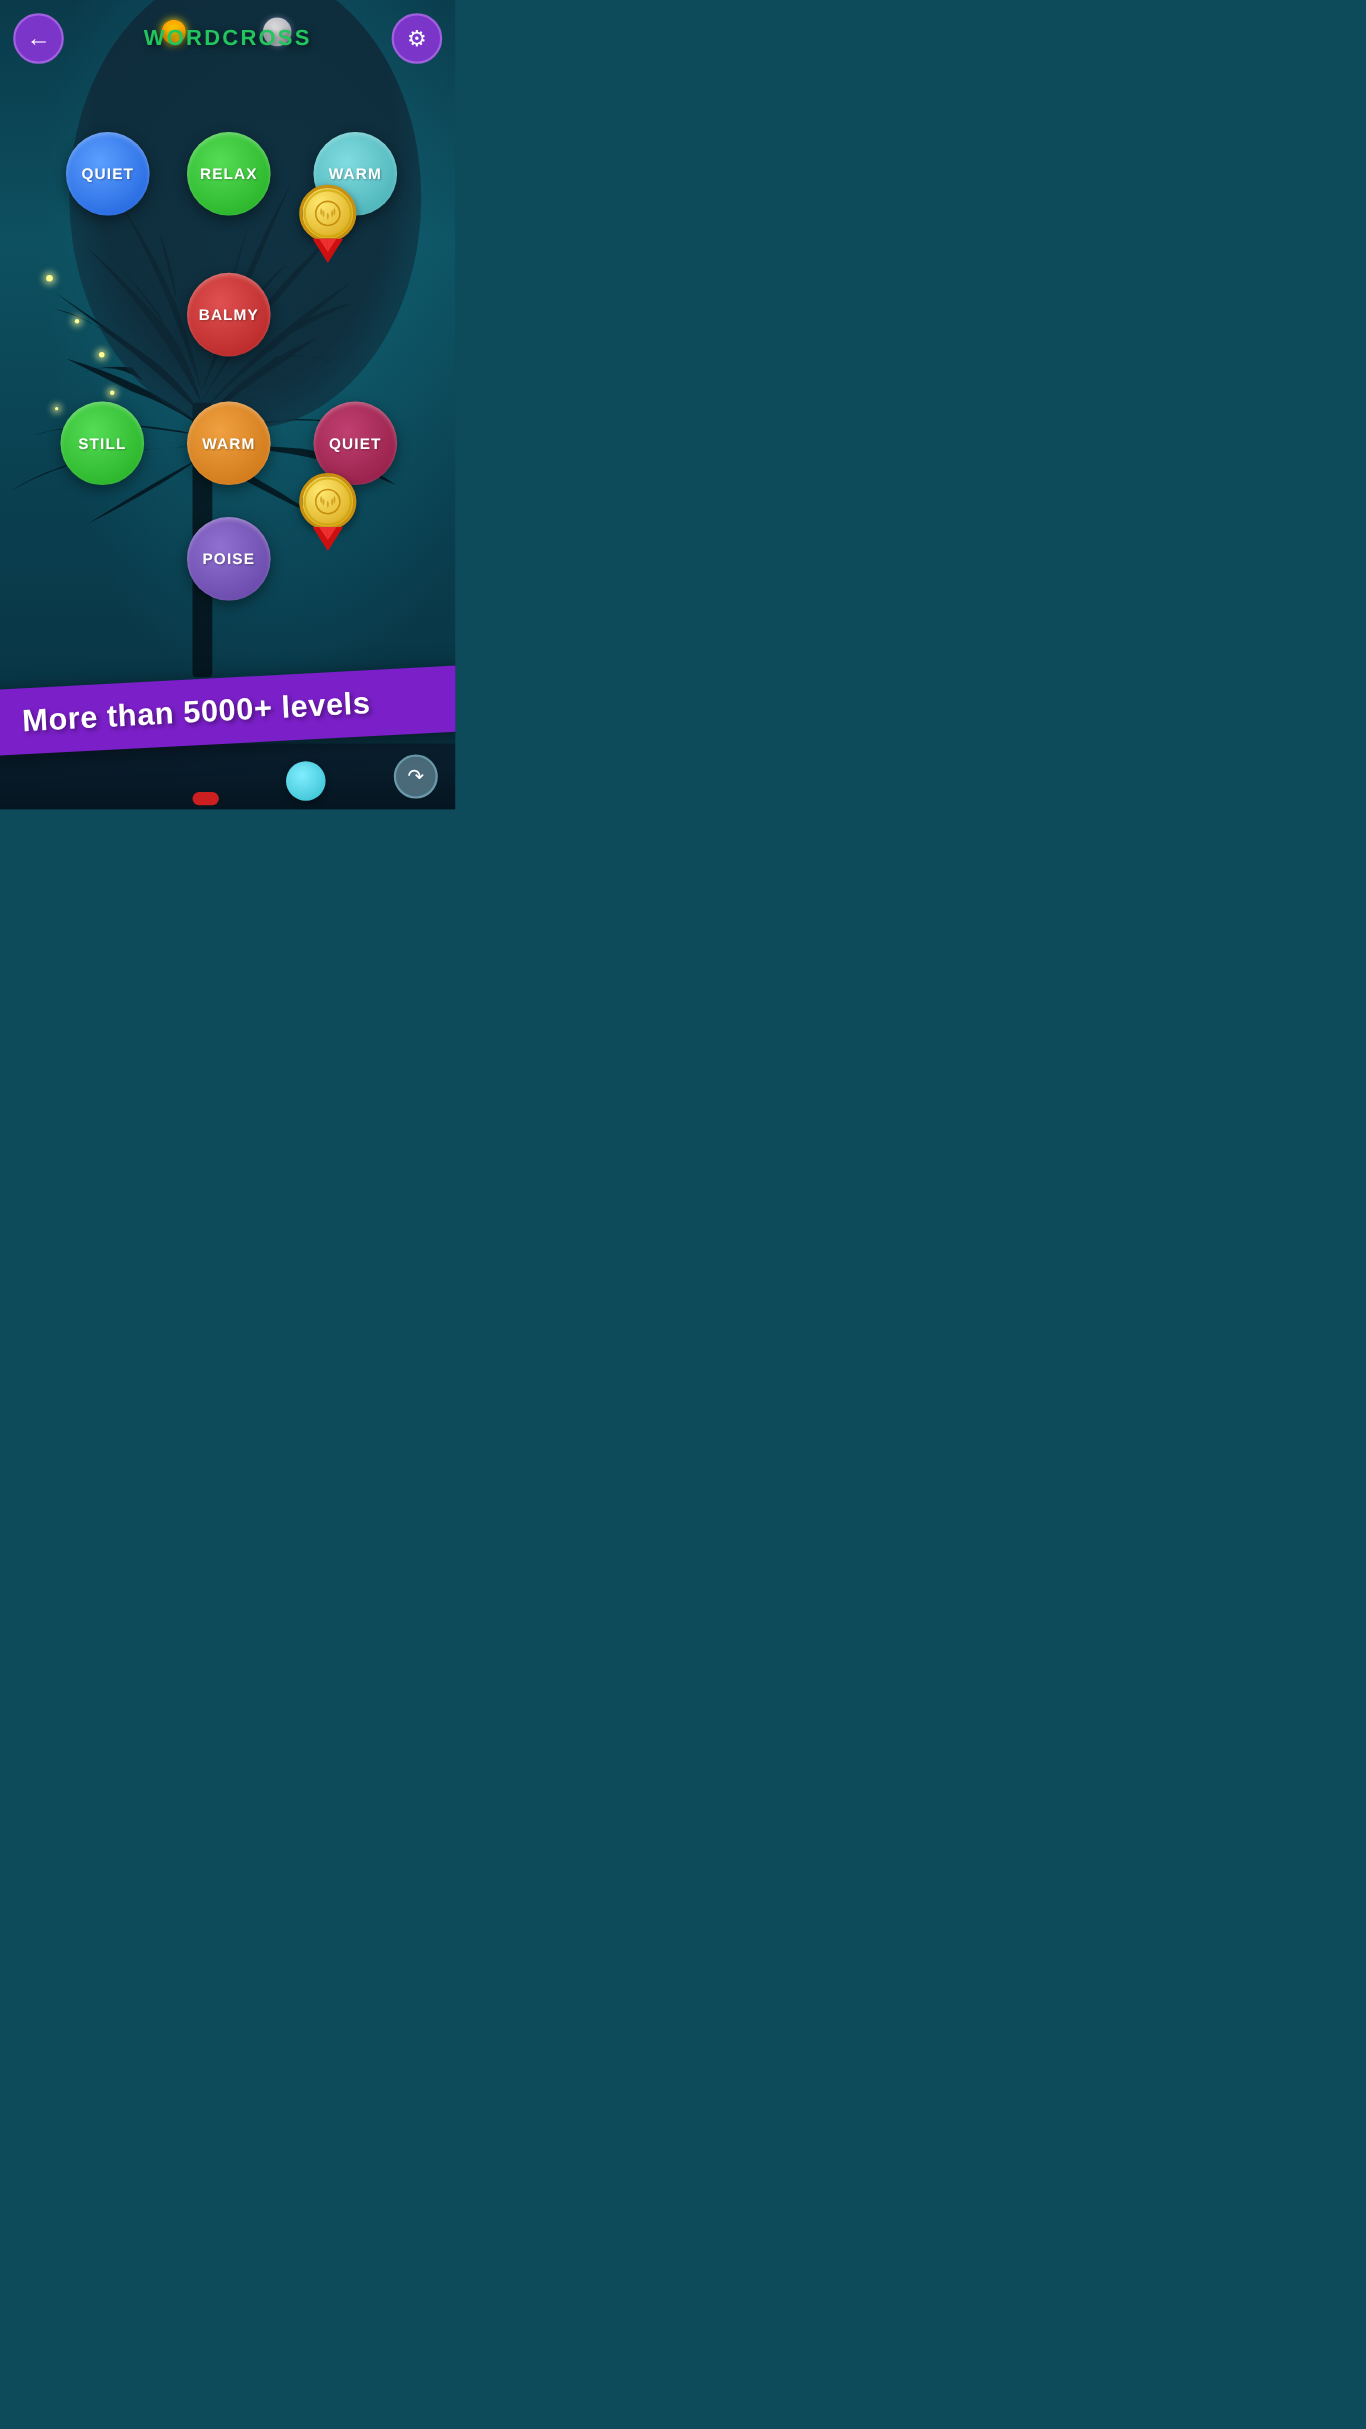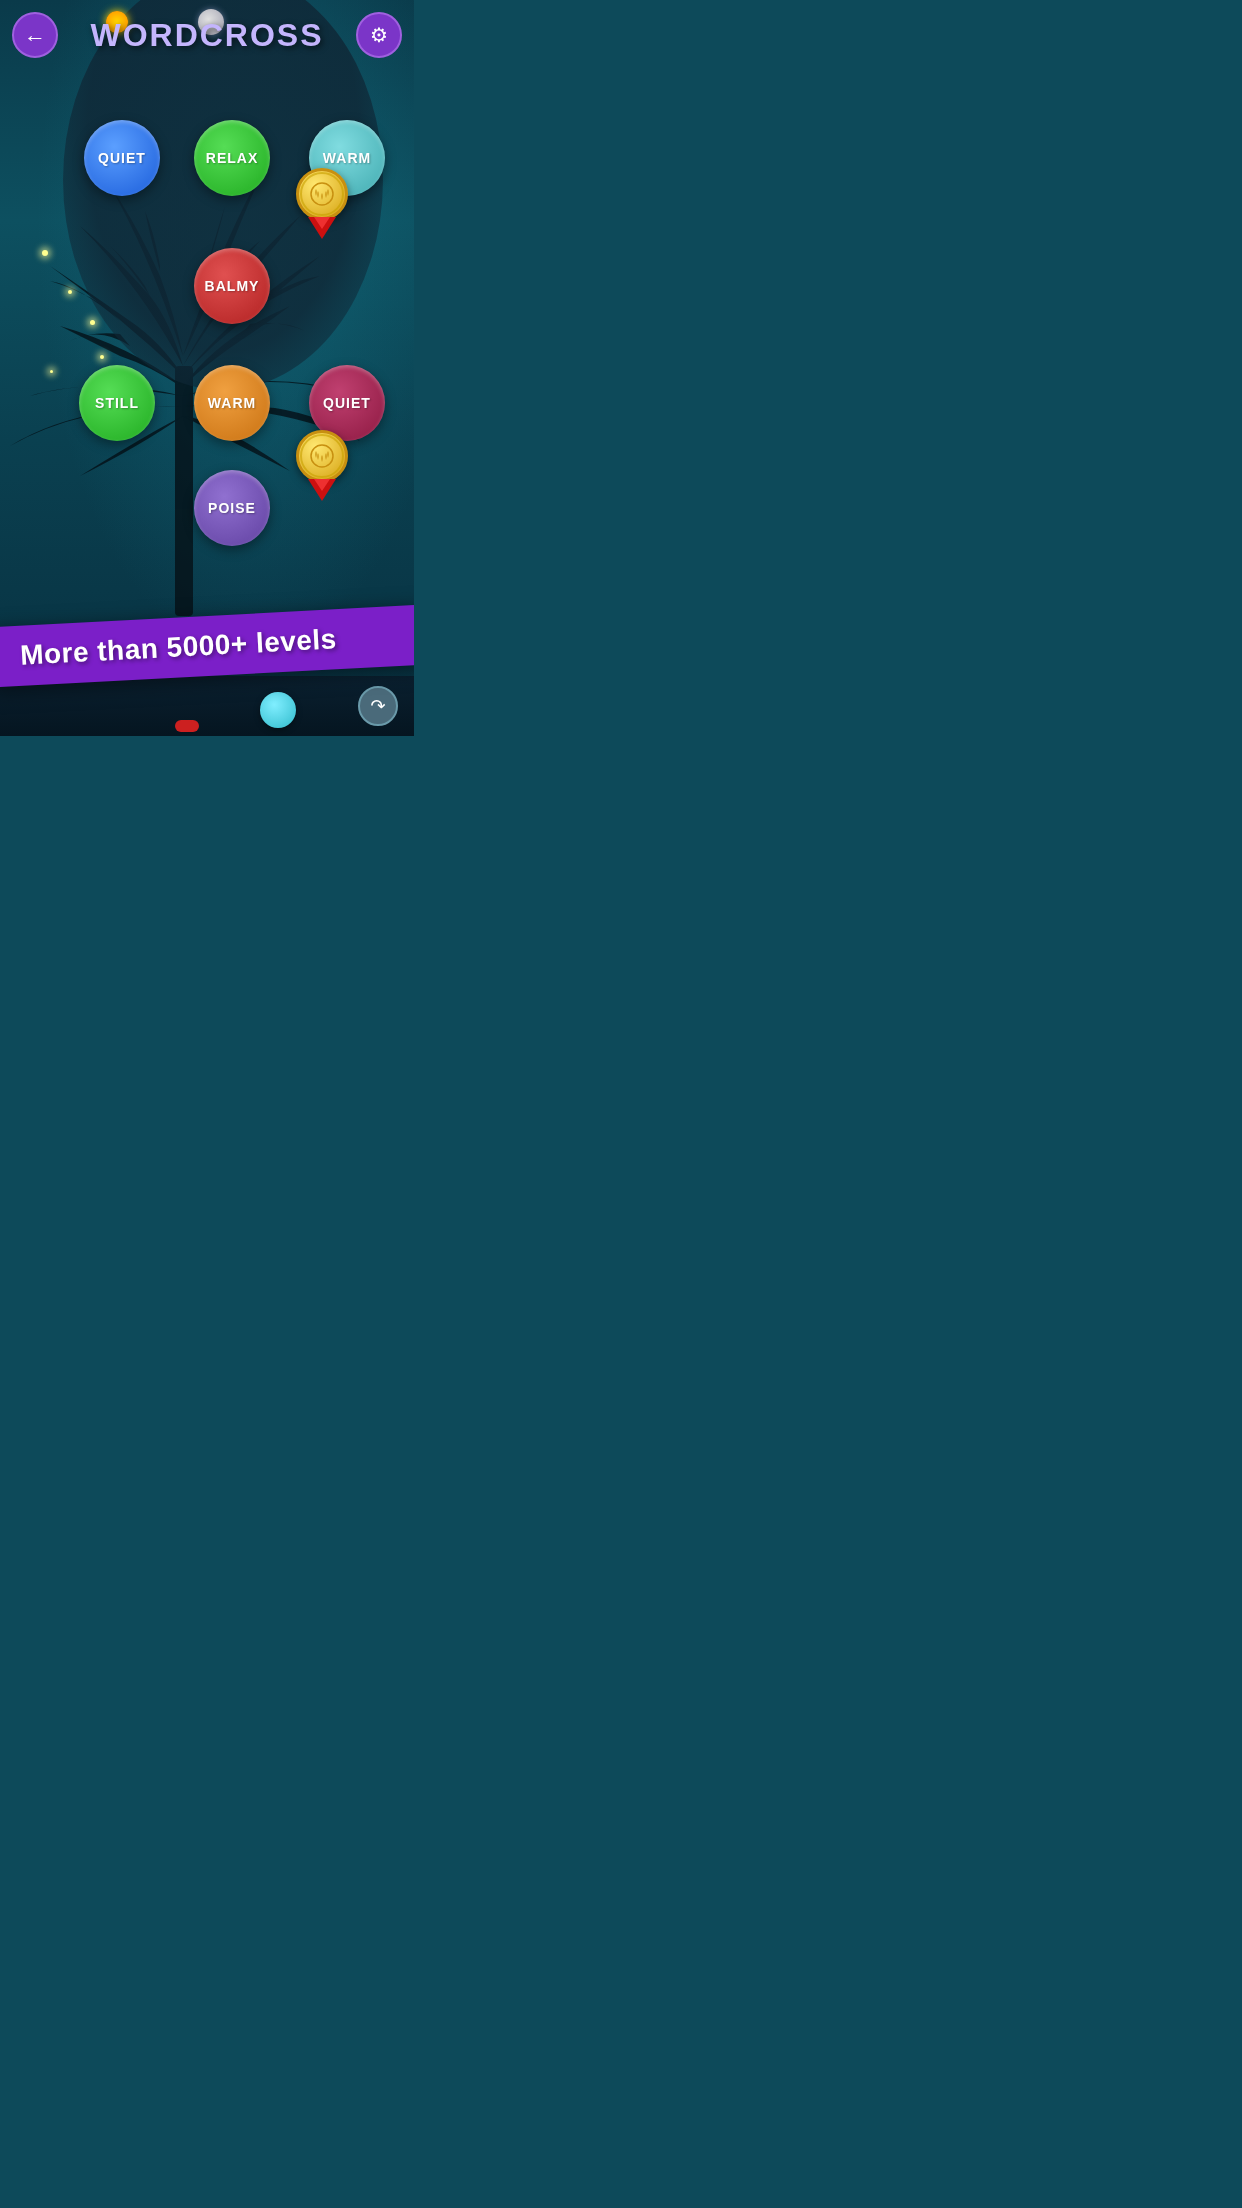--- a/index.html
+++ b/index.html
@@ -82,23 +82,23 @@
     }
 
     .logo-area {
       display: flex;
       align-items: center;
       gap: 0;
       position: relative;
     }
 
     .logo-text {
-      font-size: 32px;
+      font-size: 20px;
       font-weight: 900;
-      color: #c4b5fd;
+      color: #22c55e;
       letter-spacing: 2px;
       text-shadow: 2px 2px 6px rgba(0,0,0,0.6);
       position: relative;
     }
 
     .logo-sun {
       position: absolute;
       top: -6px;
       left: 16px;
       width: 22px;
@@ -134,21 +134,20 @@
     }
 
     
     .bubbles-container {
       position: absolute;
       top: 0;
       left: 0;
       right: 0;
       bottom: 0;
       z-index: 5;
-      margin-left: 24px;
     }
 
     .bubble {
       position: absolute;
       border-radius: 50%;
       display: flex;
       align-items: center;
       justify-content: center;
       color: white;
       font-weight: 800;

